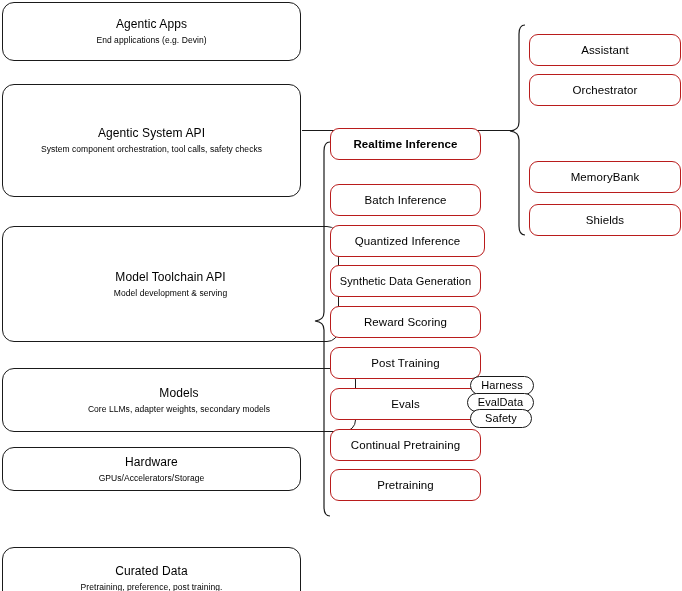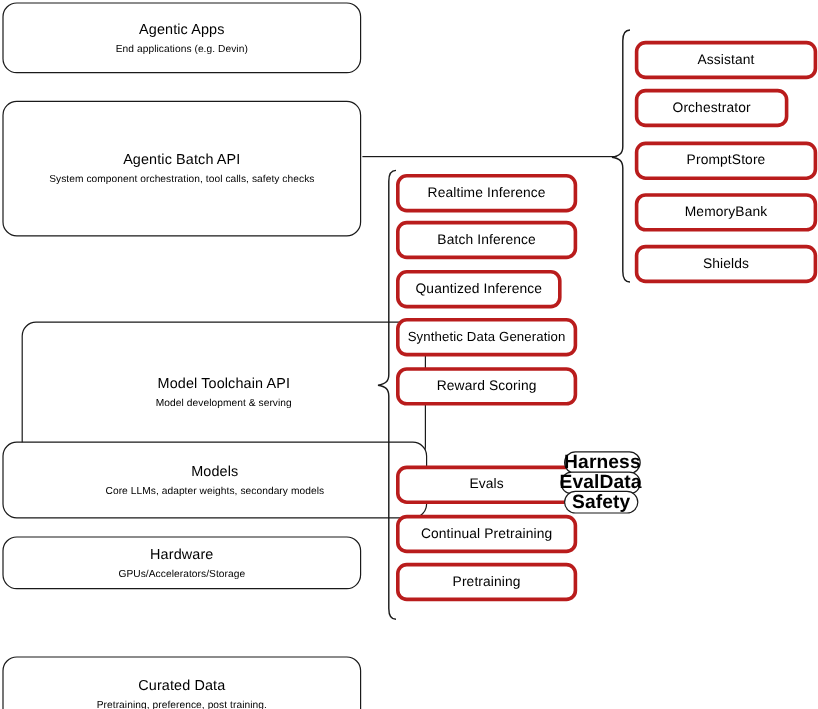--- a/index.html
+++ b/index.html
@@ -46,21 +46,21 @@
     line-height: 12px;
     color: #000000;
     margin-top: 2px;
     letter-spacing: 0.05px;
   }
 
   
   .chip {
     position: absolute;
     box-sizing: border-box;
-    border: 3px solid #b91c1c;
+    border: 1px solid #b91c1c;
     border-radius: 9px;
     background: #ffffff;
     display: flex;
     align-items: center;
     justify-content: center;
     font-size: 11.5px;
     line-height: 14px;
     color: #000000;
     letter-spacing: 0.1px;
     text-align: center;
@@ -69,26 +69,25 @@
   
   .pill {
     position: absolute;
     box-sizing: border-box;
     border: 1px solid #1a1a1a;
     border-radius: 999px;
     background: #ffffff;
     display: flex;
     align-items: center;
     justify-content: center;
-    font-size: 16px;
+    font-size: 11px;
     line-height: 13px;
     color: #000000;
     letter-spacing: 0.1px;
     white-space: nowrap;
-    font-weight: bold;
   }
 
   
   .hline {
     position: absolute;
     background: #1a1a1a;
     height: 1px;
   }
 
   
@@ -106,25 +105,25 @@
 <body>
 
 <div id="canvas">
 
   <div class="rbox" style="left:2px; top:2px; width:299px; height:59px;">
     <div class="layer-title">Agentic Apps</div>
     <div class="layer-sub">End applications (e.g. Devin)</div>
   </div>
 
   <div class="rbox" style="left:2px; top:84px; width:299px; height:113px;">
-    <div class="layer-title">Agentic Batch API</div>
+    <div class="layer-title">Agentic System API</div>
     <div class="layer-sub">System component orchestration, tool calls, safety checks</div>
   </div>
 
-  <div class="rbox" style="left:18px; top:226px; width:337px; height:116px;margin-top:42px;">
+  <div class="rbox" style="left:2px; top:226px; width:337px; height:116px;">
     <div class="layer-title">Model Toolchain API</div>
     <div class="layer-sub">Model development &amp; serving</div>
   </div>
 
   <div class="rbox" style="left:2px; top:368px; width:354px; height:64px;">
     <div class="layer-title">Models</div>
     <div class="layer-sub">Core LLMs, adapter weights, secondary models</div>
   </div>
 
   <div class="rbox" style="left:2px; top:447px; width:299px; height:44px;">
@@ -140,46 +139,46 @@
   <div class="hline" style="left:302px; top:130px; width:212px;"></div>
 
   <svg class="bracket" style="left:312px; top:140px;" width="20" height="380" viewBox="0 0 20 380">
     <path d="M18 2 C 13 2, 12 6, 12 11 L 12 172 C 12 178, 9 180, 3 181 C 9 182, 12 184, 12 190 L 12 367 C 12 372, 13 376, 18 376"></path>
   </svg>
 
   <svg class="bracket" style="left:506px; top:23px;" width="20" height="216" viewBox="0 0 20 216">
     <path d="M19 2 C 14 2, 13 6, 13 11 L 13 99 C 13 105, 10 107, 4 108 C 10 109, 13 111, 13 117 L 13 203 C 13 208, 14 212, 19 212"></path>
   </svg>
 
-  <div class="chip" style="left:330px; top:145px; width:151px; height:32px;">Realtime Inference</div>
+  <div class="chip" style="left:330px; top:128px; width:151px; height:32px;font-weight:bold;">Realtime Inference</div>
 
   <div class="chip" style="left:330px; top:184px; width:151px; height:32px;">Batch Inference</div>
 
-  <div class="chip" style="left:330px; top:225px; width:138px; height:32px;">Quantized Inference</div>
+  <div class="chip" style="left:330px; top:225px; width:155px; height:32px;">Quantized Inference</div>
 
   <div class="chip" style="left:330px; top:265px; width:151px; height:32px; font-size:11px;">Synthetic Data Generation</div>
 
   <div class="chip" style="left:330px; top:306px; width:151px; height:32px;">Reward Scoring</div>
 
+  <div class="chip" style="left:330px; top:347px; width:151px; height:32px;">Post Training</div>
 
   <div class="chip" style="left:330px; top:388px; width:151px; height:32px;">Evals</div>
 
   <div class="chip" style="left:330px; top:429px; width:151px; height:32px;">Continual Pretraining</div>
 
   <div class="chip" style="left:330px; top:469px; width:151px; height:32px;text-align:center;">Pretraining</div>
 
   <div class="pill" style="left:470px; top:376px; width:64px; height:19px;">Harness</div>
 
   <div class="pill" style="left:467px; top:393px; width:67px; height:19px;">EvalData</div>
 
   <div class="pill" style="left:470px; top:409px; width:62px; height:19px;">Safety</div>
 
   <div class="chip" style="left:529px; top:34px; width:152px; height:32px;">Assistant</div>
 
-  <div class="chip" style="left:529px; top:74px; width:128px; height:32px;">Orchestrator</div>
+  <div class="chip" style="left:529px; top:74px; width:152px; height:32px;">Orchestrator</div>
 
-  <div class="chip" style="left:529px; top:118px; width:152px; height:32px;">PromptStore</div>
 
   <div class="chip" style="left:529px; top:161px; width:152px; height:32px;">MemoryBank</div>
 
   <div class="chip" style="left:529px; top:204px; width:152px; height:32px;">Shields</div>
 
 </div>
 
 </body></html>

